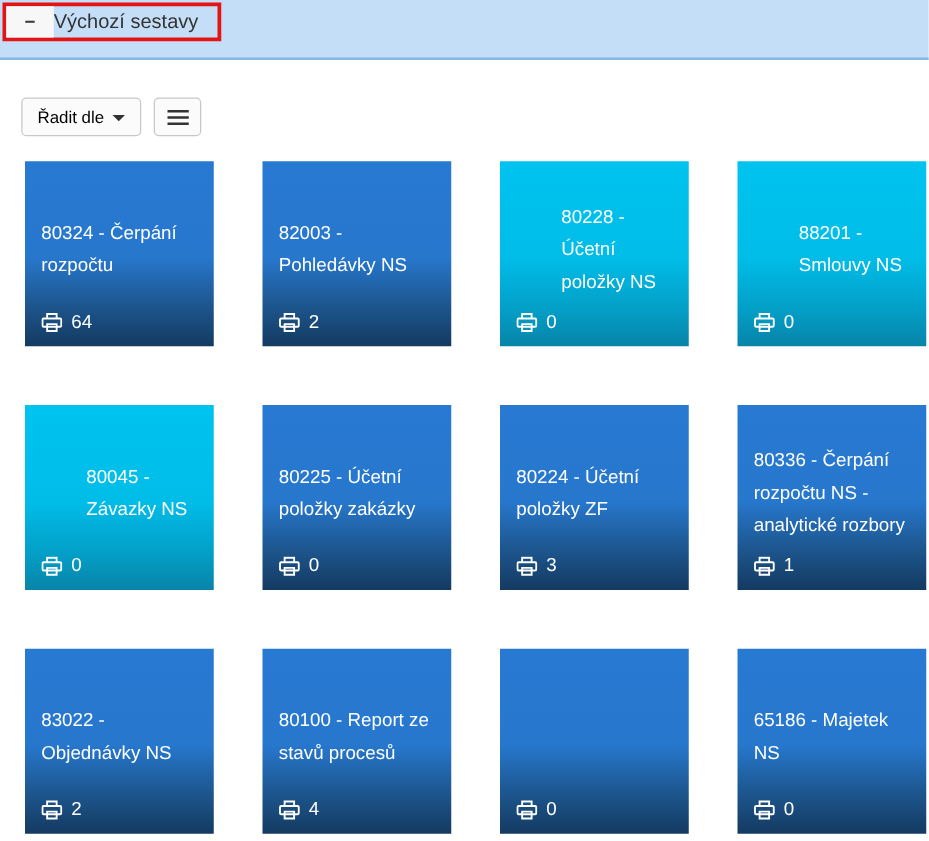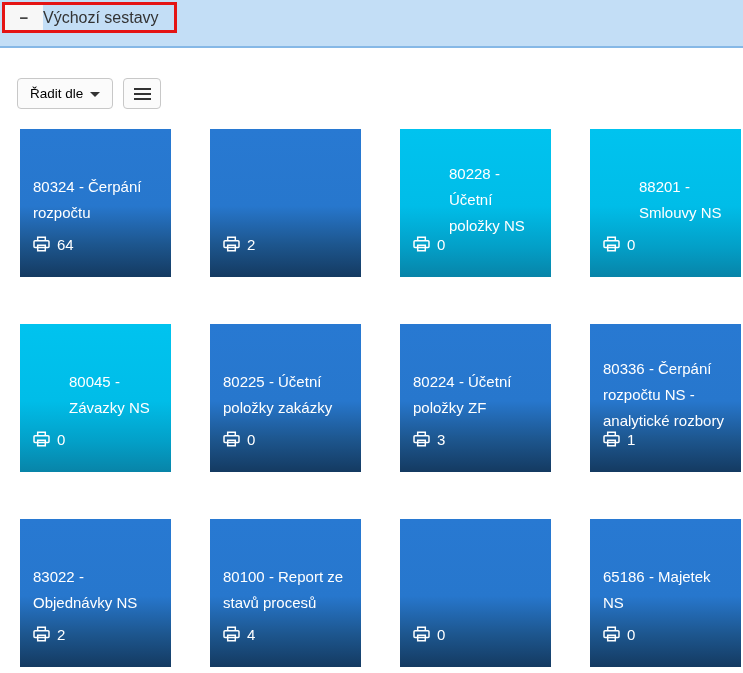--- a/index.html
+++ b/index.html
@@ -70,22 +70,22 @@
   }
   .tile.cyan {
     background: linear-gradient(180deg, #00c3ef 0%, #00bde8 52%, #039fc7 80%, #0884a8 100%);
     padding-left: 36px;
   }
   .tile-title {
     padding: 0 10px 6px 13px;
     font-size: 15px; line-height: 26px;
   }
   .tile-count {
-    position: absolute; left: 13px; bottom: 24px;
-    display: flex; align-items: flex-start; gap: 7px;
+    position: absolute; left: 13px; bottom: 11px;
+    display: flex; align-items: center; gap: 7px;
     font-size: 15px;
   }
   .printer-icon { display: inline-flex; }
 </style>
 </head>
 <body>
 
 <div class="panel-header">
   <div class="annotation-box">
     <button class="collapse-btn">−</button>
@@ -115,20 +115,21 @@
         <svg width="17" height="16" viewBox="0 0 17 16" fill="none" stroke="#ffffff" stroke-width="1.5">
           <path d="M4.7 5V1.2h7.6V5"></path>
           <rect x="1" y="4.8" width="15" height="6.6" rx="1"></rect>
           <path d="M4.7 9.3h7.6v5.5H4.7z"></path>
         </svg>
       </span>
       <span>64</span>
     </div>
   </div>
     <div class="tile blue">
+    <div class="tile-title">82003 - Pohledávky NS</div>
     <div class="tile-count">
       <span class="printer-icon">
         <svg width="17" height="16" viewBox="0 0 17 16" fill="none" stroke="#ffffff" stroke-width="1.5">
           <path d="M4.7 5V1.2h7.6V5"></path>
           <rect x="1" y="4.8" width="15" height="6.6" rx="1"></rect>
           <path d="M4.7 9.3h7.6v5.5H4.7z"></path>
         </svg>
       </span>
       <span>2</span>
     </div>

